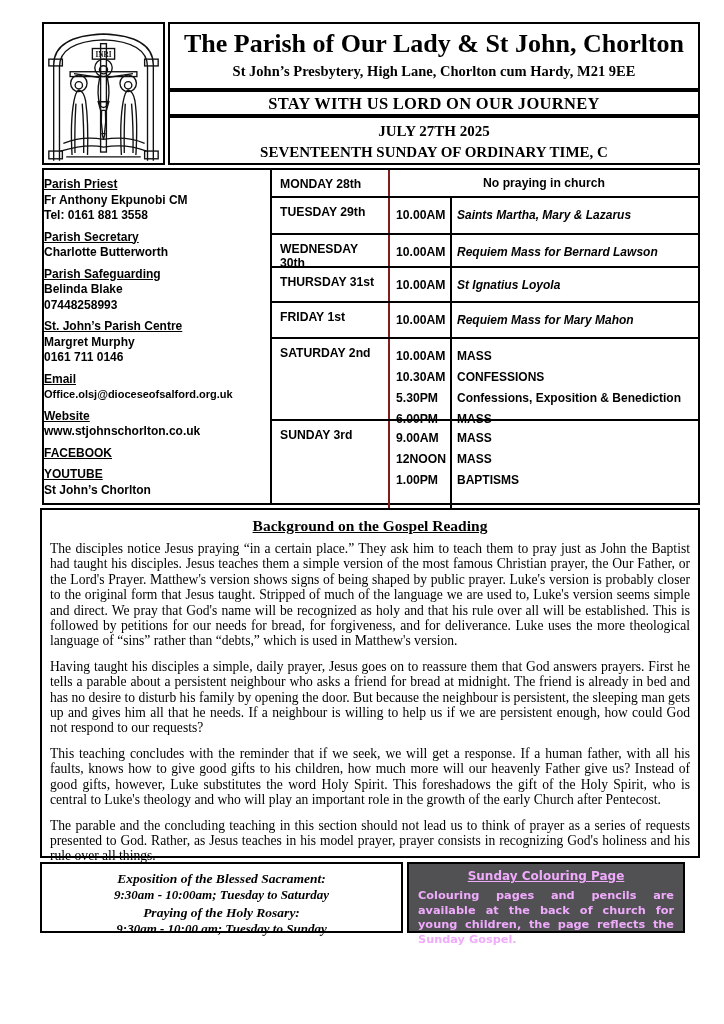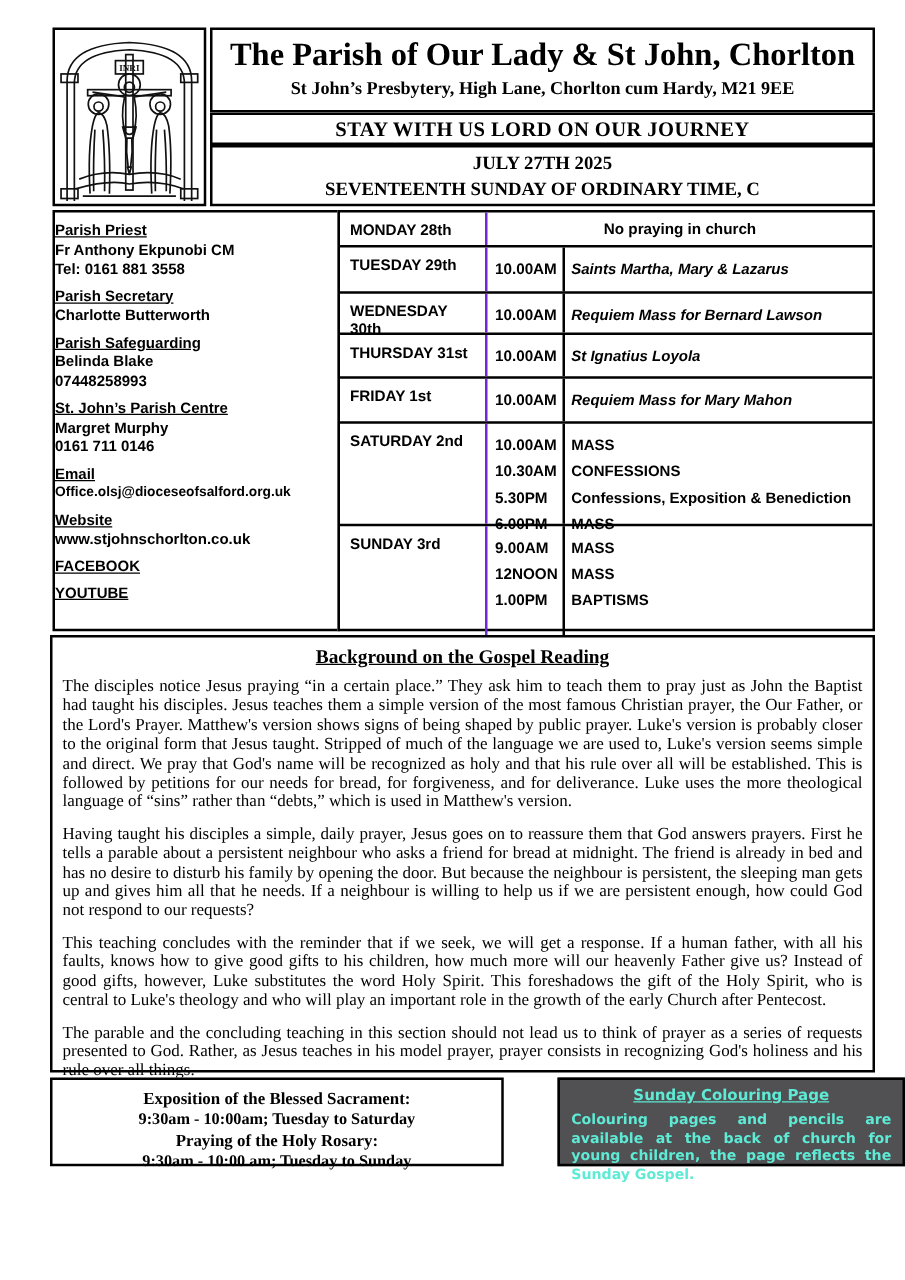--- a/index.html
+++ b/index.html
@@ -21,44 +21,44 @@
   #contacts{left:42px;top:168px;width:230px;height:337px;padding-top:7px;}
   .csec{margin-bottom:6px;}
   .chead{font-weight:bold;font-size:12px;line-height:15.5px;text-decoration:underline;}
   .cline{font-weight:bold;font-size:12px;line-height:15.5px;}
   .cline.small{font-size:11px;}
 
   
   #schedule{left:270px;top:168px;width:430px;height:337px;padding:0;}
   .trow{display:flex;border-bottom:2px solid #000;box-sizing:border-box;}
   .trow:last-child{border-bottom:none;}
-  .tday{width:118px;border-right:2px solid #6d28d9;box-sizing:border-box;
+  .tday{width:118px;border-right:2px solid #7f1d1d;box-sizing:border-box;
         font-weight:bold;font-size:12.2px;padding:7px 4px 0 8px;}
   .ttime{width:62px;border-right:2px solid #000;box-sizing:border-box;
         font-weight:bold;font-size:12.2px;padding:7px 2px 0 6px;}
   .tdesc{flex:1;font-weight:bold;font-size:12px;padding:7px 3px 0 5px;}
   .tdesc.it, .it{font-style:italic;}
   .tmerged{flex:1;font-weight:bold;font-size:12.2px;text-align:center;padding-top:6px;}
   .ttime div,.tdesc div{line-height:21px;}
 
   
   #gospel{left:40px;top:508px;width:660px;height:350px;padding:5px 8px;}
   .g-title{font-family:"Liberation Serif",serif;font-weight:bold;font-size:15.5px;
            text-decoration:underline;text-align:center;line-height:22px;margin-bottom:4px;}
   .g-para{font-family:"Liberation Serif",serif;font-size:13.6px;line-height:15.4px;
           text-align:justify;margin:0 0 10px 0;}
 
   
   #devotions{left:40px;top:862px;width:363px;height:71px;text-align:center;padding-top:7px;
-             font-family:"Liberation Serif",serif;font-weight:bold;}
+             font-family:"Liberation Serif",serif;font-weight:bold;font-style:italic;}
   .dev-title{font-size:13.5px;line-height:16px;}
   .dev-time{font-size:13px;line-height:16px;margin-bottom:2px;}
 
-  #colouring{left:407px;top:862px;width:278px;height:71px;background:#515154;color:#5eead4;
-             padding:5px 9px;font-family:"DejaVu Sans",sans-serif;font-weight:bold;margin-left:39px;}
+  #colouring{left:407px;top:862px;width:278px;height:71px;background:#515154;color:#f0abfc;
+             padding:5px 9px;font-family:"DejaVu Sans",sans-serif;font-weight:bold;}
   .col-title{font-size:12px;text-align:center;text-decoration:underline;line-height:15px;margin-bottom:5px;}
   .col-body{font-size:11.3px;line-height:14.5px;text-align:justify;}
 
   #pope{left:40px;top:933px;width:645px;height:51px;text-align:center;padding-top:4px;
         font-family:"DejaVu Sans",sans-serif;font-weight:bold;}
   .pope-title{font-size:12px;text-decoration:underline;line-height:16px;}
   .pope-body{font-size:11.5px;line-height:14.5px;padding:1px 10px 0 10px;}
 
   svg text{font-family:"Liberation Serif",serif;font-weight:bold;}
 </style>
@@ -140,20 +140,21 @@
     </div>
     <div class="csec">
       <div class="chead">Website</div>
       <div class="cline">www.stjohnschorlton.co.uk</div>
     </div>
     <div class="csec">
       <div class="chead">FACEBOOK</div>
     </div>
     <div class="csec">
       <div class="chead">YOUTUBE</div>
+      <div class="cline">St John’s Chorlton</div>
     </div>
   </div>
 
   <div class="box" id="schedule">
     <div class="trow" style="height:28px">
       <div class="tday">MONDAY 28th</div>
       <div class="tmerged">No praying in church</div>
     </div>
     <div class="trow" style="height:37px">
       <div class="tday">TUESDAY 29th</div>

